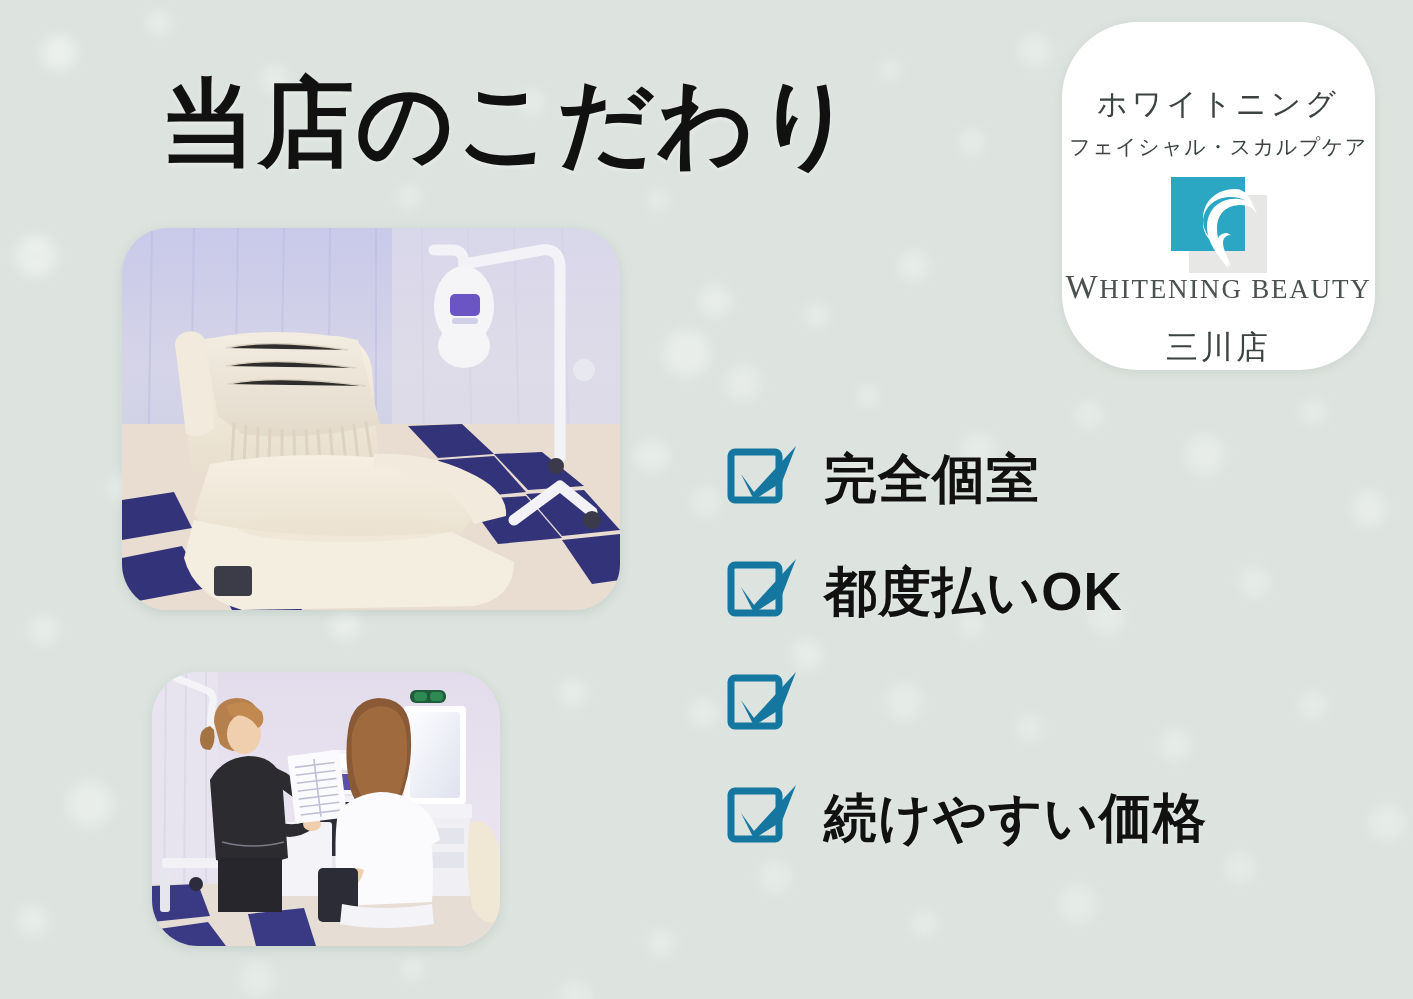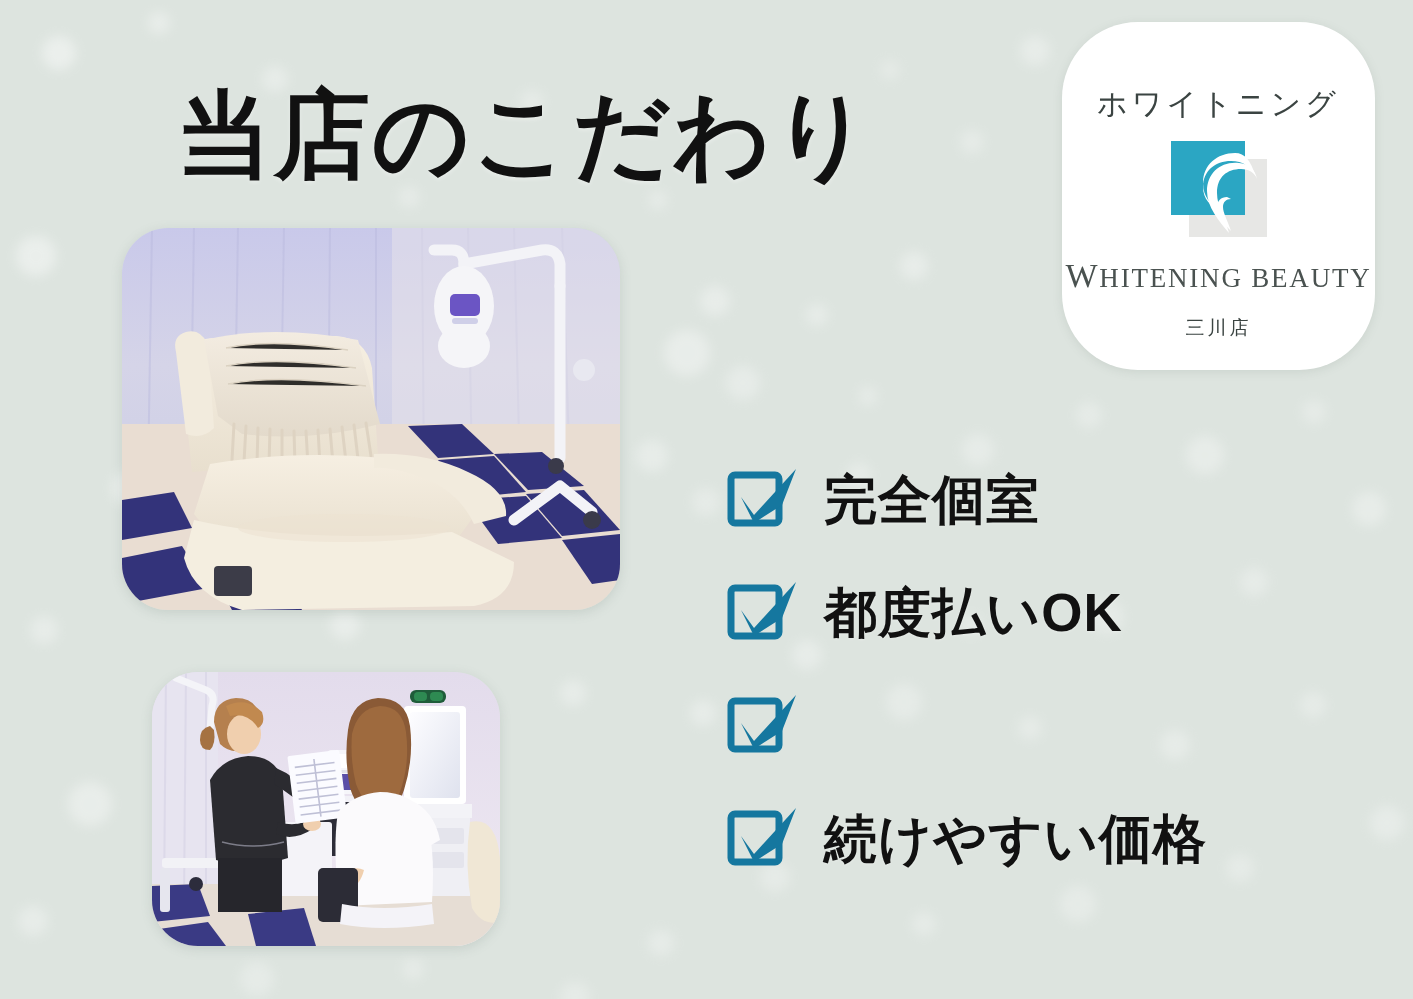--- a/index.html
+++ b/index.html
@@ -31,30 +31,29 @@
     position: absolute;
     border-radius: 50%;
     background: #ffffff;
     filter: blur(6px);
   }
 
   
   .title {
     position: absolute;
     left: 160px;
-    top: 80px;
+    top: 68px;
     font-size: 96px;
     line-height: 1.15;
     font-weight: 700;
     color: #111111;
     letter-spacing: 2px;
     z-index: 6;
     white-space: nowrap;
     text-shadow: 0 2px 4px rgba(255,255,255,0.35);
-    margin-left: 16px;
   }
 
   
   .logo-card {
     position: absolute;
     left: 1062px;
     top: 22px;
     width: 313px;
     height: 348px;
     background: #ffffff;
@@ -115,21 +114,21 @@
     font-family: "Liberation Serif", "DejaVu Serif", serif;
     font-size: 27px;
     letter-spacing: 1.8px;
     color: #4a5250;
     white-space: nowrap;
   }
   .logo-brand .cap { font-size: 34px; }
   .logo-branch {
     margin-top: 20px;
     font-family: "Liberation Serif", "DejaVu Serif", serif;
-    font-size: 19px;
+    font-size: 32px;
     letter-spacing: 3px;
     color: #3b4442;
   }
 
   
   .photo {
     position: absolute;
     border-radius: 46px;
     overflow: hidden;
     z-index: 5;
@@ -141,21 +140,21 @@
 
   
   .checklist {
     position: absolute;
     left: 726px;
     top: 444px;
     z-index: 6;
   }
   .check-row {
     display: flex;
-    align-items: center;
+    align-items: flex-start;
     height: 113px;
   }
   .check-icon {
     position: relative;
     width: 72px;
     height: 68px;
     flex: 0 0 72px;
   }
   .check-icon svg { position: absolute; left: 0; top: 0; }
   .check-label {
@@ -223,20 +222,21 @@
       <div class="bokeh" style="left: 1020px; top: 36px; width: 30px; height: 30px; opacity: 0.3;"></div>
       <div class="bokeh" style="left: 960px; top: 130px; width: 24px; height: 24px; opacity: 0.26;"></div>
       <div class="bokeh" style="left: 880px; top: 60px; width: 20px; height: 20px; opacity: 0.24;"></div>
       <div class="bokeh" style="left: 398px; top: 186px; width: 22px; height: 22px; opacity: 0.26;"></div>
     </div>
 
   <div class="title">当店のこだわり</div>
 
   <div class="logo-card">
     <div class="logo-line1">ホワイトニング</div>
+    <div class="logo-line2">フェイシャル・スカルプケア</div>
 
     <div class="logo-mark">
       <div class="shadow-sq"></div>
       <div class="teal-sq"></div>
       <svg viewBox="0 0 90 94" xmlns="http://www.w3.org/2000/svg" aria-hidden="true">
         <path d="M58 8 C40 8 26 20 26 38 C26 52 34 60 42 64 C34 62 26 54 26 42
                  C26 26 38 16 54 16 C66 16 74 22 78 30 C74 16 68 8 58 8 Z" fill="#ffffff"></path>
         <path d="M62 18 C44 16 30 28 30 46 C30 62 42 76 52 88
                  C48 72 40 62 40 48 C40 32 50 24 64 24
                  C72 24 78 28 80 34 C78 24 72 19 62 18 Z" fill="#ffffff"></path>

